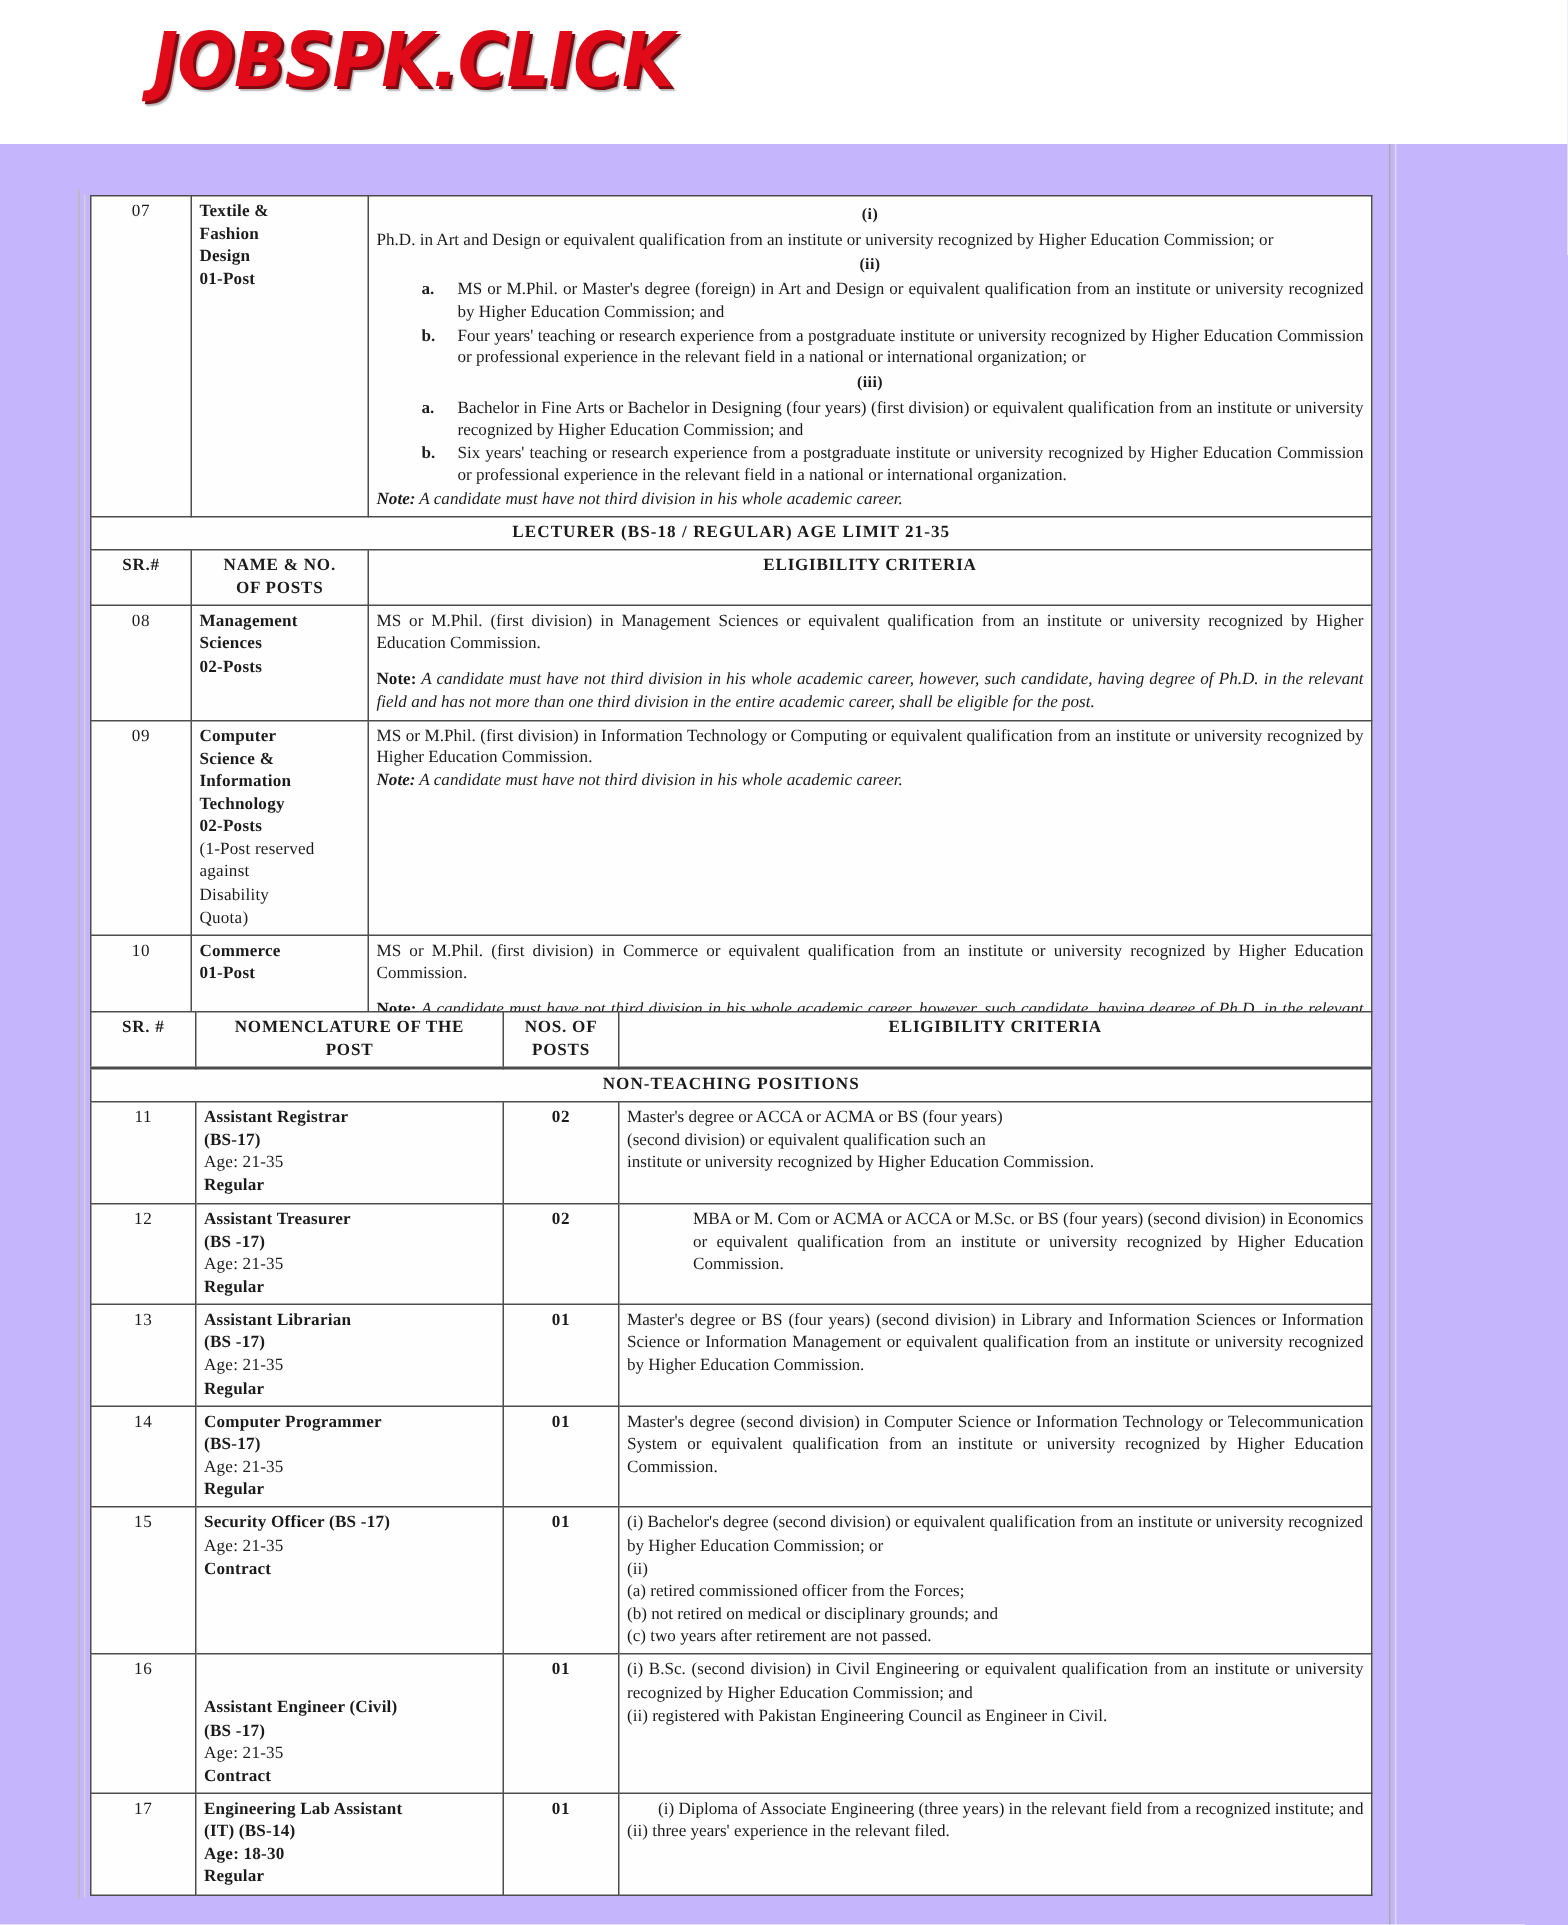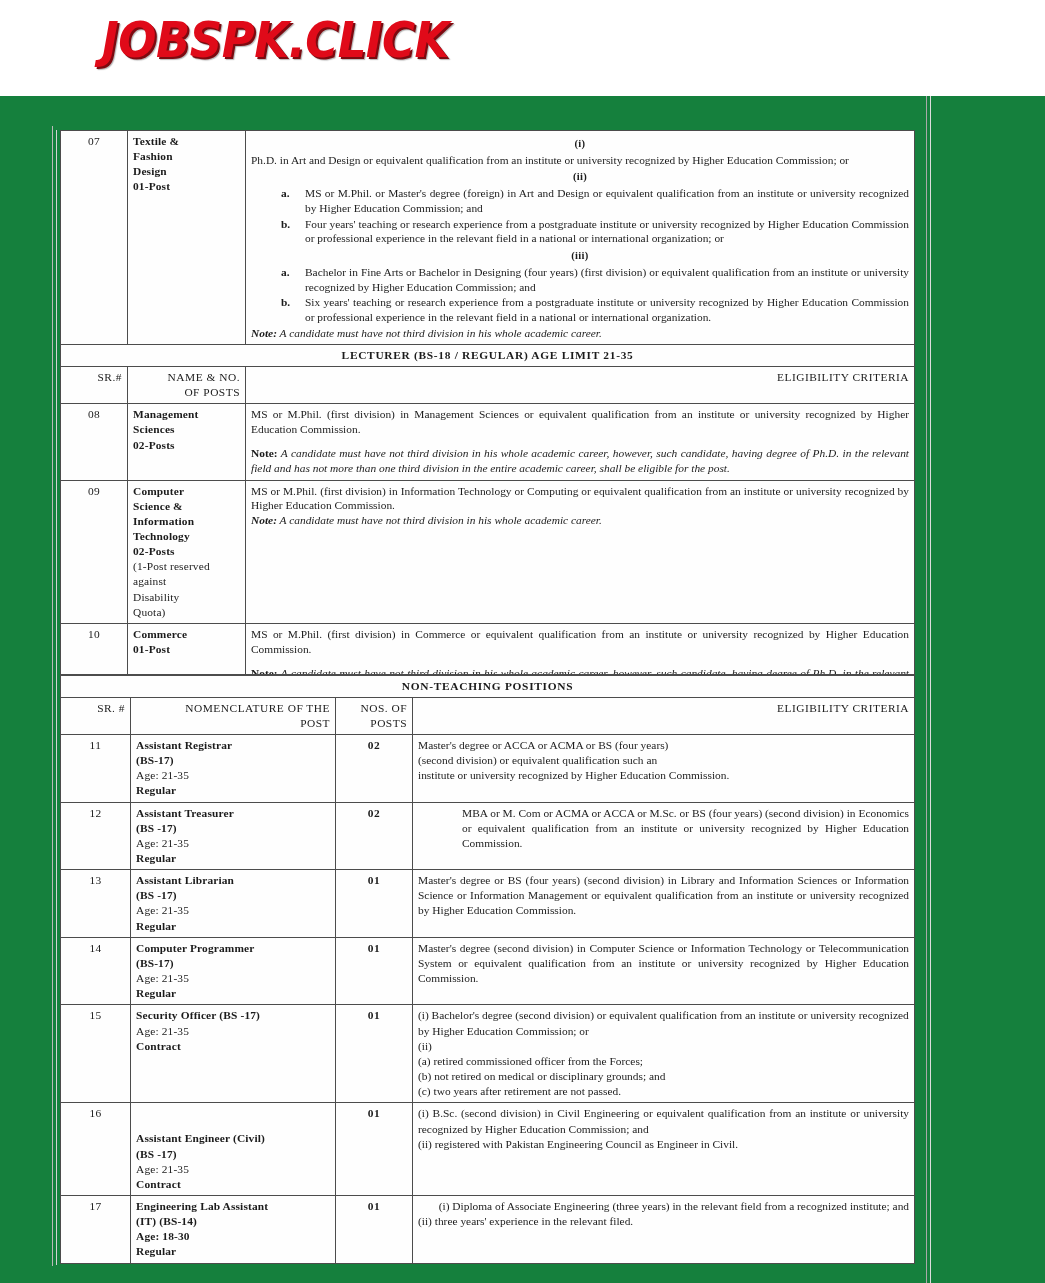--- a/index.html
+++ b/index.html
@@ -40,21 +40,21 @@
     transform-origin: left top;
     white-space: nowrap;
   }
 
   
   .page {
     position: absolute;
     left: 0; top: 96px;
     width: 1045px;
     height: 1187px;
-    background: #15803d;
+    background: #c4b5fd;
   }
   .page-edge-left  { position:absolute; left:52px; top:30px;  width:1px; height:1140px; background:#b9b9b9; }
   .page-edge-left2 { position:absolute; left:56px; top:34px;  width:1px; height:1135px; background:#d3d3d3; }
   .page-edge-right { position:absolute; left:926px; top:0px;  width:1px; height:1187px; background:#a9a9a9; }
   .page-edge-right2{ position:absolute; left:930px; top:0px;  width:1px; height:1187px; background:#dcdcdc; }
 
   
   .tbl {
     position: absolute;
     border-collapse: collapse;
@@ -105,22 +105,22 @@
   .band {
     text-align: center;
     font-weight: 700;
     font-size: 12.6px;
     letter-spacing: .7px;
     padding: 4px 2px;
     vertical-align: middle;
     font-family: "Liberation Serif", serif;
   }
   .colhead {
-    text-align: right;
-    font-weight: 400;
+    text-align: center;
+    font-weight: 700;
     font-size: 12px;
     letter-spacing: .5px;
     vertical-align: middle;
     line-height: 1.25;
     padding: 5px 3px;
   }
 
   .note {
     font-style: italic;
     font-size: 11.4px;
@@ -282,34 +282,34 @@
 
   <table class="tbl" id="table-nonteach">
     <colgroup>
       <col style="width:70px">
       <col style="width:205px">
       <col style="width:77px">
       <col style="width:502px">
     </colgroup>
     <tbody>
       <tr>
-        <td class="band thick-top" colspan="4">NON-TEACHING POSITIONS</td>
-      </tr>
-      <tr>
         <td class="colhead">SR. #</td>
         <td class="colhead">
           <span class="plain-line">NOMENCLATURE OF THE</span>
           <span class="plain-line">POST</span>
         </td>
         <td class="colhead">
           <span class="plain-line">NOS. OF</span>
           <span class="plain-line">POSTS</span>
         </td>
         <td class="colhead">ELIGIBILITY CRITERIA</td>
       </tr>
+      <tr>
+        <td class="band thick-top" colspan="4">NON-TEACHING POSITIONS</td>
+      </tr>
 
     <tr>
           <td class="cell-sr">11</td>
           <td class="cell-post">
             <span class="plain-line" style="font-weight: 700;">Assistant Registrar</span>
             <span class="plain-line" style="font-weight: 700;">(BS-17)</span>
             <span class="plain-line" style="font-weight: 400;">Age: 21-35</span>
             <span class="plain-line" style="font-weight: 700;">Regular</span>
           </td>
           <td class="cell-num">02</td>

